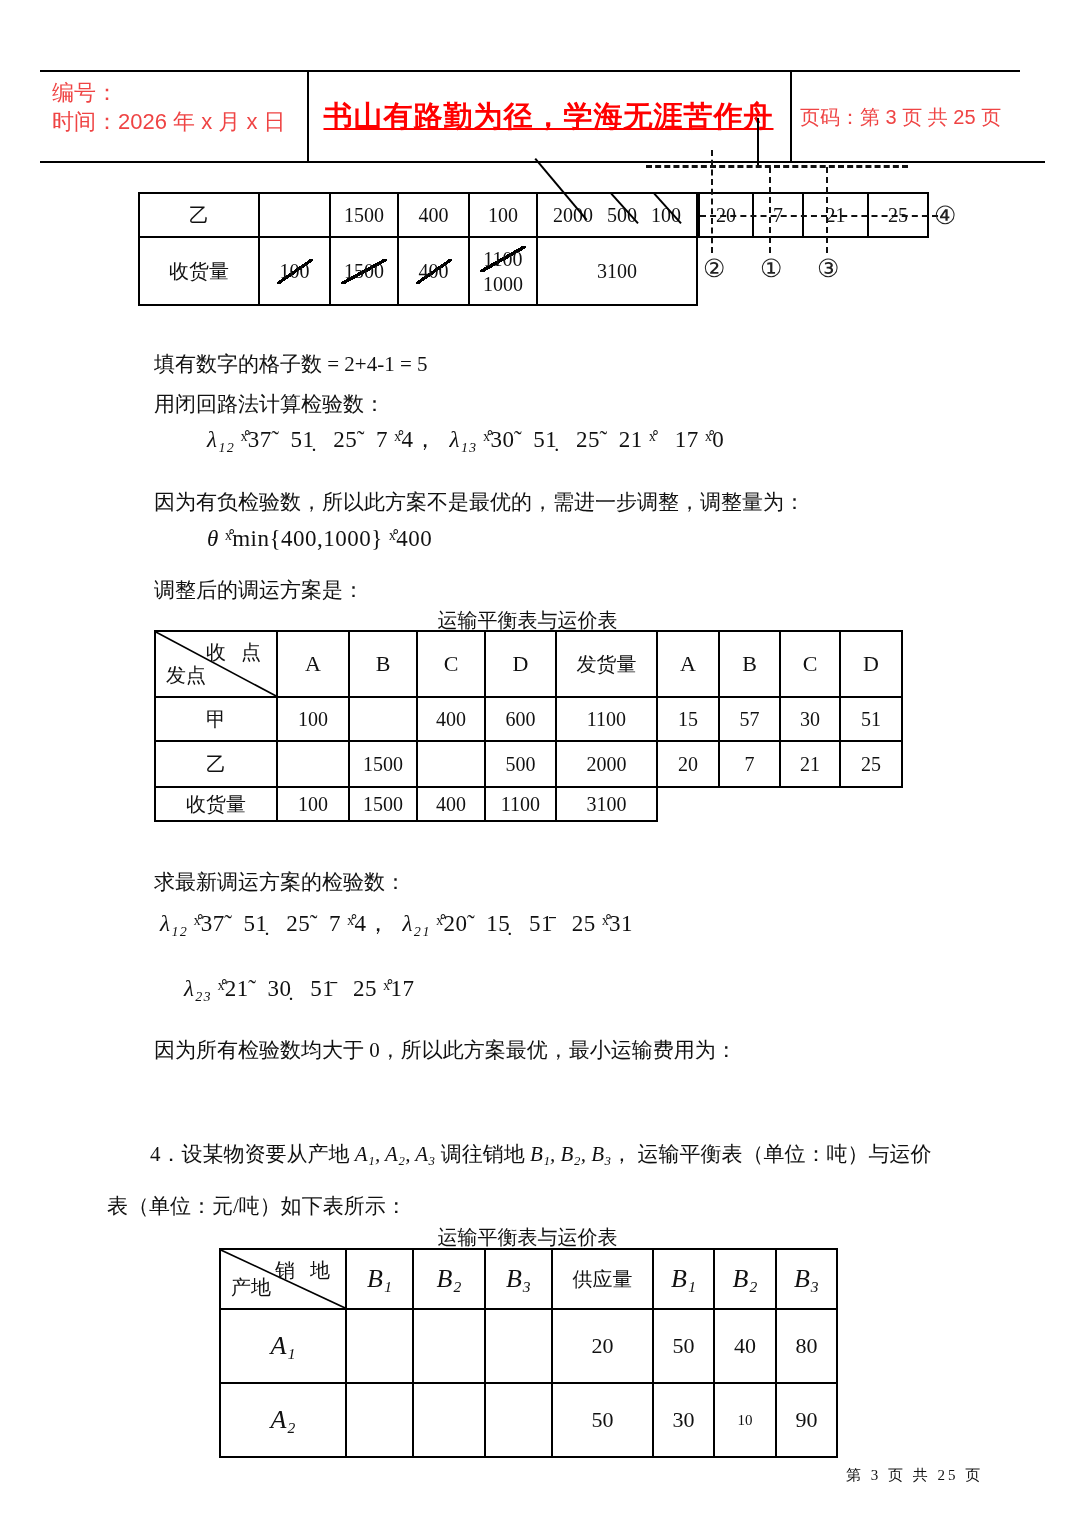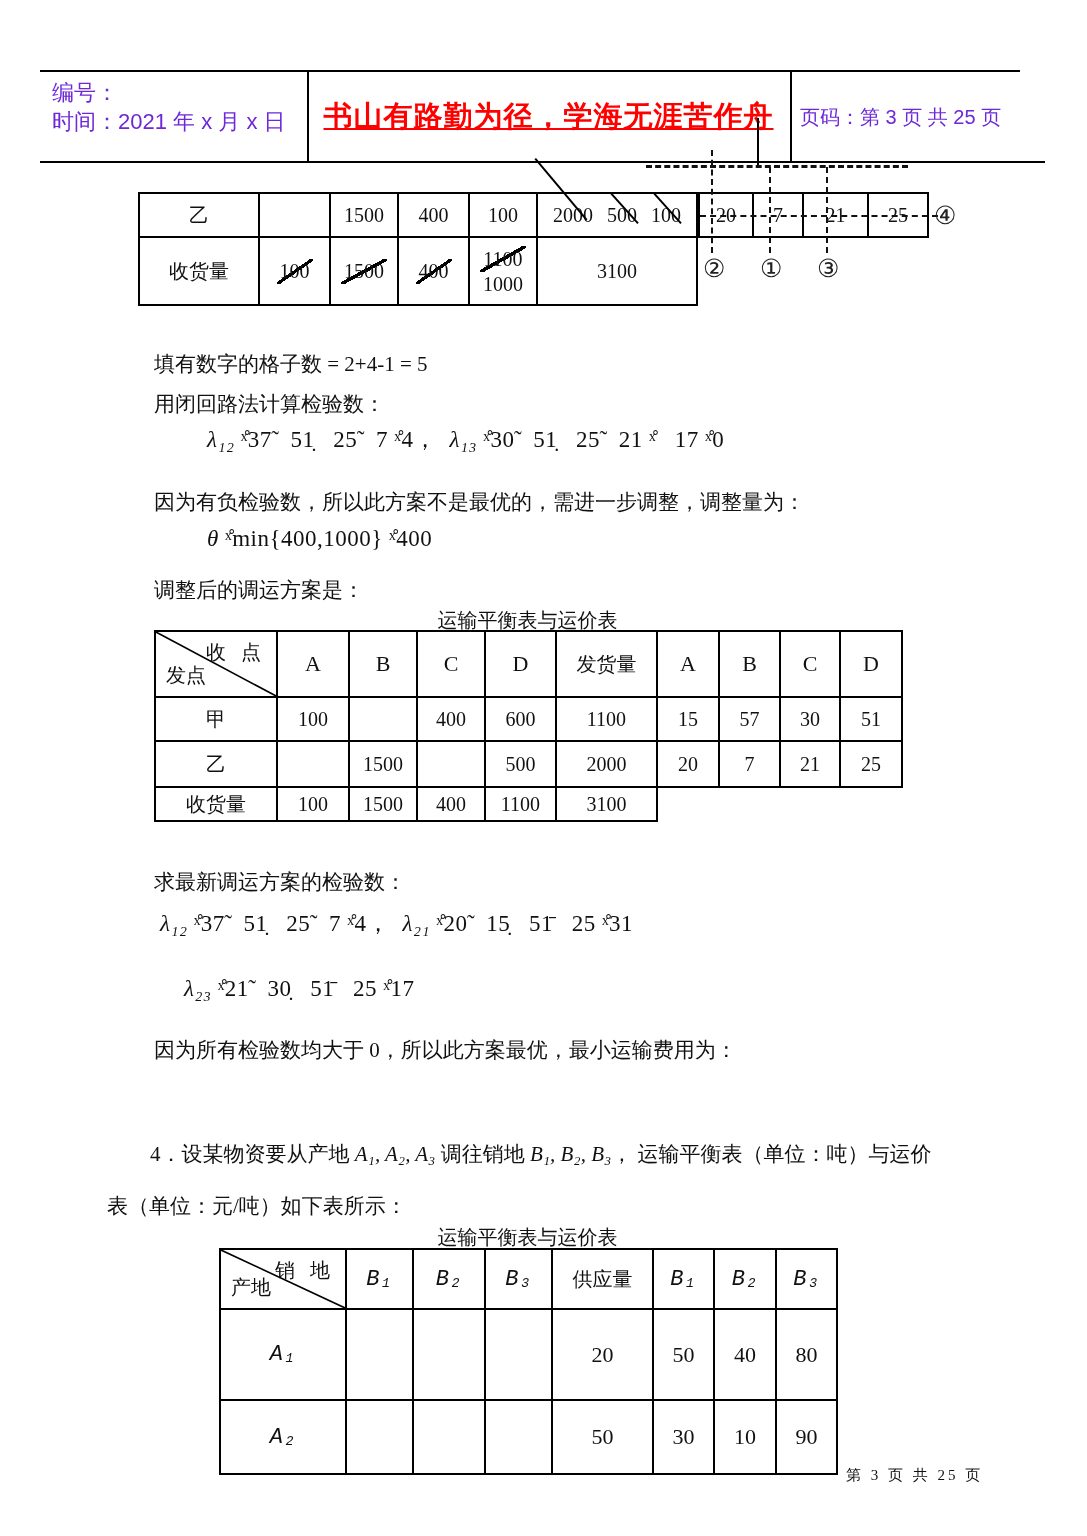--- a/index.html
+++ b/index.html
@@ -5,55 +5,55 @@
   html,body{margin:0;padding:0;background:#fff;}
   .page{position:relative;width:1087px;height:1536px;background:#fff;overflow:hidden;
         font-family:"Liberation Serif","DejaVu Serif",serif;color:#111;}
   .sans{font-family:"Liberation Sans","DejaVu Sans",sans-serif;}
   .hline{position:absolute;background:#000;height:2px;}
   .vline{position:absolute;background:#000;width:2px;}
   .dashv{position:absolute;width:0;border-left:2px dashed #111;}
   .dashh{position:absolute;height:0;border-top:3px dashed #111;}
   .dashc{position:absolute;height:0;border-top:2px dashed #111;}
   .slashline{position:absolute;height:2px;background:#000;transform-origin:0 0;}
-  .hdr-txt{position:absolute;font-size:22px;color:#6d28d9;}
+  .hdr-txt{position:absolute;font-size:22px;color:#ef4444;}
   .motto{position:absolute;font-size:29px;font-weight:bold;text-align:center;letter-spacing:1px;text-decoration:underline;}
   table{border-collapse:collapse;table-layout:fixed;position:absolute;background:transparent;}
   td{border:2px solid #000;text-align:center;vertical-align:middle;
      font-size:20px;padding:0;font-family:"Liberation Serif","DejaVu Serif",serif;color:#111;overflow:hidden;}
   td.nob{border:none;}
   .sl{display:inline-block;padding:1px 3px;
       background:linear-gradient(to bottom right,transparent 46%,#000 46%,#000 54%,transparent 54%);}
   .twoline{line-height:1.2;}
   .diagcell{position:relative;}
   .diagsvg{position:absolute;left:0;top:0;width:100%;height:100%;}
   .ct{position:absolute;top:7px;right:10px;font-size:20px;letter-spacing:5px;}
   .cb{position:absolute;bottom:7px;left:10px;font-size:20px;}
   .para{position:absolute;font-size:21px;white-space:pre;}
   .formula{position:absolute;font-size:23px;white-space:pre;letter-spacing:0.5px;}
   .var{font-style:italic;}
   .mt{font-style:italic;}
   .circle{position:absolute;font-size:25px;color:#222;}
   .ttl{position:absolute;font-size:20px;text-align:center;}
   .footer{position:absolute;font-size:15px;letter-spacing:3px;text-align:right;}
   .serifhead{font-size:22px;}
-  .bsub{font-style:italic;font-size:22px;font-family:Liberation Mono, monospace;}
+  .bsub{font-style:italic;font-size:26px;}
 </style>
 </head>
 <body>
 
 <div class="page">
 
   <div class="hline" style="left:40px;top:70px;width:980px;"></div>
   <div class="hline" style="left:40px;top:161px;width:1005px;"></div>
   <div class="vline" style="left:307px;top:70px;height:93px;"></div>
   <div class="vline" style="left:790px;top:70px;height:93px;"></div>
 
   <div class="hdr-txt sans" style="left:52px;top:78px;">编号：</div>
-  <div class="hdr-txt sans" style="left:52px;top:107px;">时间：2021 年 x 月 x 日</div>
+  <div class="hdr-txt sans" style="left:52px;top:107px;">时间：2026 年 x 月 x 日</div>
   <div class="motto sans" style="left: 307px; top: 97px; width: 483px; color: rgb(255, 0, 0);">书山有路勤为径，学海无涯苦作舟</div>
   <div class="hdr-txt sans" style="left:800px;top:104px;font-size:20px;">页码：第 3 页 共 25 页</div>
 
   <table style="left:138px;top:192px;">
     <colgroup>
         <col style="width:120px">
         <col style="width:71px">
         <col style="width:68px">
         <col style="width:71px">
         <col style="width:68px">
@@ -233,38 +233,38 @@
         <span class="cb">产地</span>
       </td>
       <td class="bsub">B₁</td>
       <td class="bsub">B₂</td>
       <td class="bsub">B₃</td>
       <td>供应量</td>
       <td class="bsub">B₁</td>
       <td class="bsub">B₂</td>
       <td class="bsub">B₃</td>
     </tr>
-    <tr style="height:91px;">
+    <tr style="height:74px;">
       <td class="bsub">A₁</td>
       <td></td>
       <td></td>
       <td></td>
       <td style="font-size:22px;">20</td>
       <td style="font-size:22px;">50</td>
       <td style="font-size:22px;">40</td>
       <td style="font-size:22px;">80</td>
     </tr>
     <tr style="height:74px;">
       <td class="bsub">A₂</td>
       <td></td>
       <td></td>
       <td></td>
       <td style="font-size:22px;">50</td>
       <td style="font-size:22px;">30</td>
-      <td style="font-size:22px;">10</td>
+      <td style="font-size:15px;">10</td>
       <td style="font-size:22px;">90</td>
     </tr>
   </tbody>
     </table>
 
   <div class="footer" style="left:846px;top:1466px;">第 3 页 共 25 页</div>
 
 </div>
 
 </body></html>

